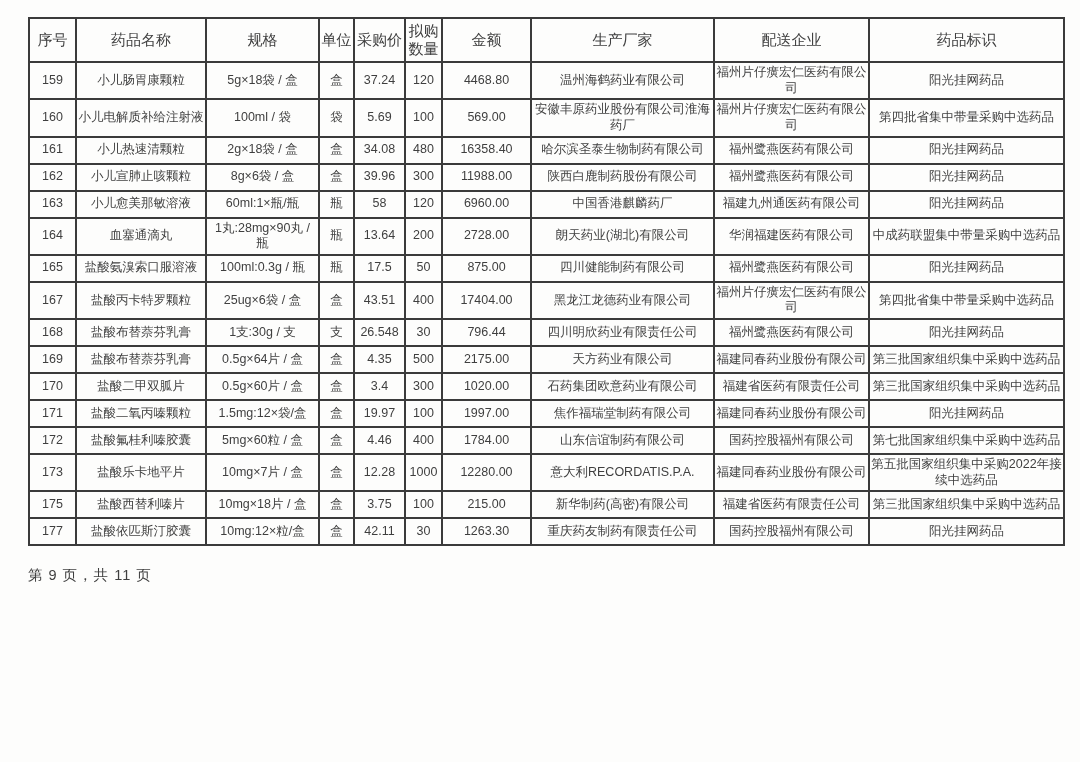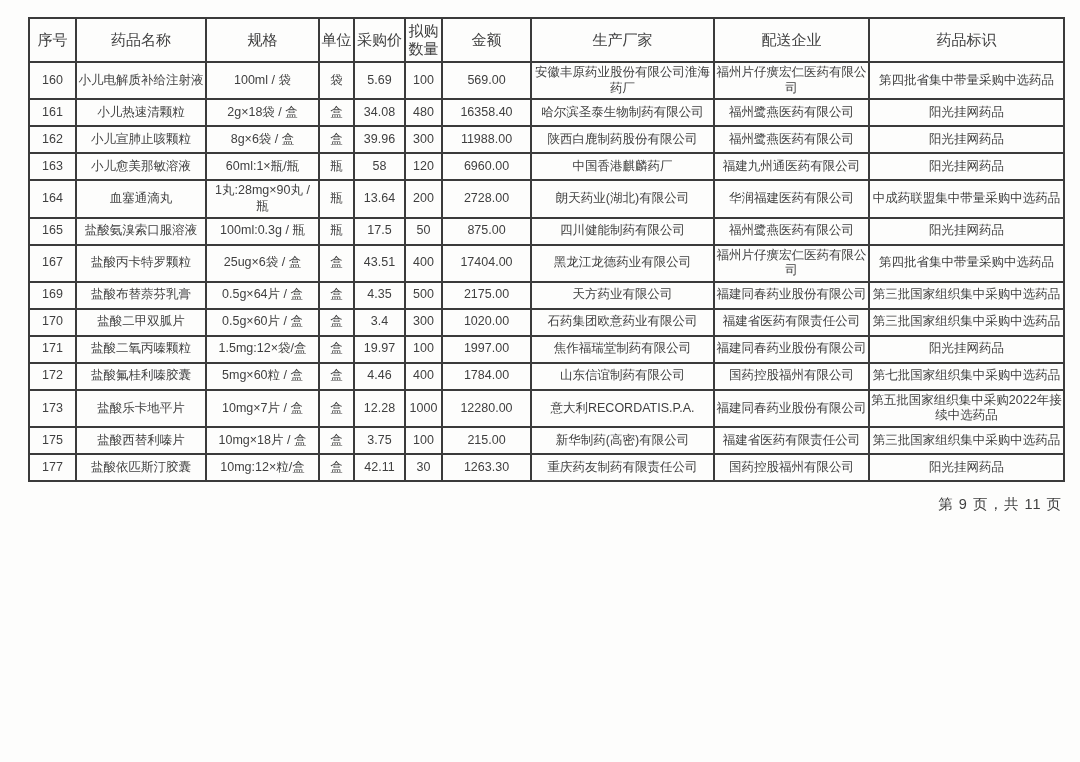--- a/index.html
+++ b/index.html
@@ -46,22 +46,22 @@
   col.c-name         { width: 130px; }
   col.c-spec         { width: 113px; }
   col.c-unit         { width: 35px; }
   col.c-price        { width: 51px; }
   col.c-qty          { width: 37px; }
   col.c-amount       { width: 89px; }
   col.c-manufacturer { width: 183px; }
   col.c-distributor  { width: 155px; }
   col.c-tag          { width: 195px; }
   .footer {
-    margin-top: 13px;
-    text-align: right;
+    margin-top: 20px;
+    text-align: left;
     font-size: 14.5px;
     color: #3f3f3f;
     letter-spacing: 1px;
   }
 </style>
 </head>
 <body>
 
 <div class="page">
   <table class="drug-table">
@@ -86,20 +86,32 @@
           <th>采购价</th>
           <th>拟购数量</th>
           <th>金额</th>
           <th>生产厂家</th>
           <th>配送企业</th>
           <th>药品标识</th>
         </tr>
     </thead>
     <tbody>
         <tr>
+          <td>159</td>
+          <td>小儿肠胃康颗粒</td>
+          <td>5g×18袋 / 盒</td>
+          <td>盒</td>
+          <td>37.24</td>
+          <td>120</td>
+          <td>4468.80</td>
+          <td>温州海鹤药业有限公司</td>
+          <td>福州片仔癀宏仁医药有限公司</td>
+          <td>阳光挂网药品</td>
+        </tr>
+        <tr>
           <td>160</td>
           <td>小儿电解质补给注射液</td>
           <td>100ml / 袋</td>
           <td>袋</td>
           <td>5.69</td>
           <td>100</td>
           <td>569.00</td>
           <td>安徽丰原药业股份有限公司淮海药厂</td>
           <td>福州片仔癀宏仁医药有限公司</td>
           <td>第四批省集中带量采购中选药品</td>
@@ -170,20 +182,32 @@
           <td>25ug×6袋 / 盒</td>
           <td>盒</td>
           <td>43.51</td>
           <td>400</td>
           <td>17404.00</td>
           <td>黑龙江龙德药业有限公司</td>
           <td>福州片仔癀宏仁医药有限公司</td>
           <td>第四批省集中带量采购中选药品</td>
         </tr>
         <tr>
+          <td>168</td>
+          <td>盐酸布替萘芬乳膏</td>
+          <td>1支:30g / 支</td>
+          <td>支</td>
+          <td>26.548</td>
+          <td>30</td>
+          <td>796.44</td>
+          <td>四川明欣药业有限责任公司</td>
+          <td>福州鹭燕医药有限公司</td>
+          <td>阳光挂网药品</td>
+        </tr>
+        <tr>
           <td>169</td>
           <td>盐酸布替萘芬乳膏</td>
           <td>0.5g×64片 / 盒</td>
           <td>盒</td>
           <td>4.35</td>
           <td>500</td>
           <td>2175.00</td>
           <td>天方药业有限公司</td>
           <td>福建同春药业股份有限公司</td>
           <td>第三批国家组织集中采购中选药品</td>

